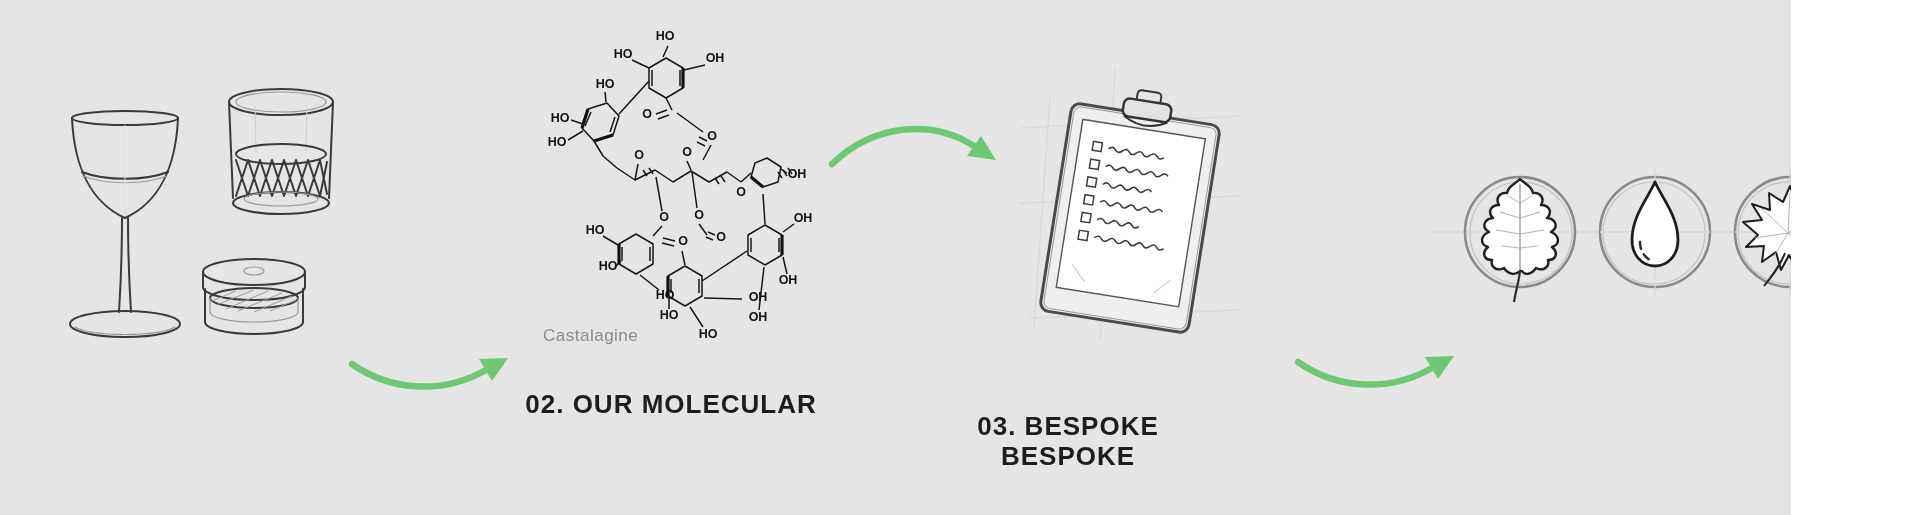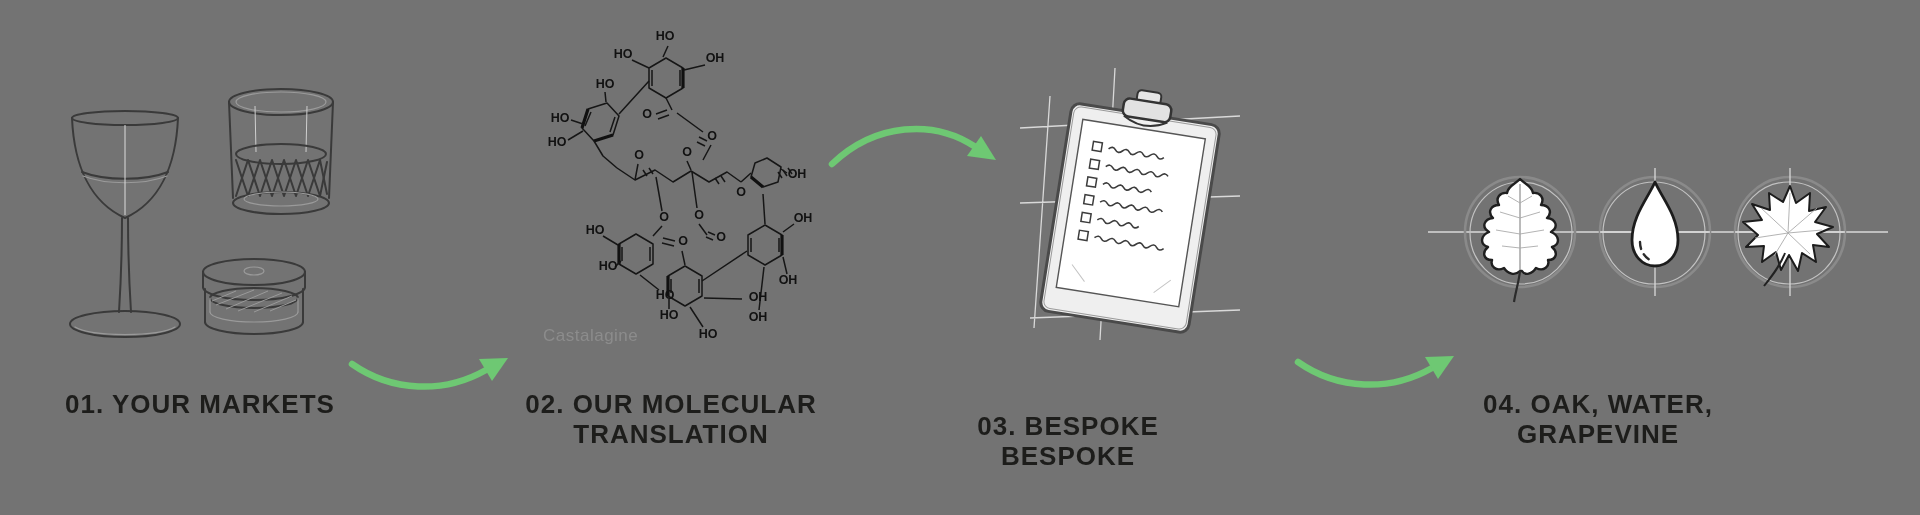--- a/index.html
+++ b/index.html
@@ -1,17 +1,17 @@
 <!DOCTYPE html>
 <html><head>
 <meta charset="utf-8">
 <style>
   html,body{margin:0;padding:0;background:#fff;}
-  #canvas{position:relative;width:1920px;height:515px;background:#737373;overflow:hidden;
-          font-family:"Liberation Sans",sans-serif;}
+  #canvas{position:relative;width:1752px;height:515px;background:#e5e5e5;overflow:hidden;
+          font-family:"Liberation Sans",sans-serif;padding-left:39px;}
   .art{position:absolute;}
   .step-label{position:absolute;text-align:center;font-weight:bold;font-size:26px;
               line-height:30px;letter-spacing:1px;color:#1d1d1b;}
   .step-label span{display:block;}
   .arrow-path{stroke:#6ec873;stroke-width:6.5;fill:none;stroke-linecap:round;}
   .arrow-head{fill:#6ec873;}
   .sketch{stroke:#3a3a3a;fill:none;stroke-width:2;stroke-linecap:round;stroke-linejoin:round;}
   .sketch-light{stroke:#9a9a9a;fill:none;stroke-width:1.2;stroke-linecap:round;}
   .mol{stroke:#161616;fill:none;stroke-width:1.5;stroke-linejoin:round;}
   .mol-thick{stroke:#111;fill:none;stroke-width:3.2;}
@@ -183,30 +183,21 @@
   </svg>
   <svg class="art" style="left:826px;top:110px;" width="176" height="66" viewBox="0 0 176 66">
     <path class="arrow-path" d="M6,54 C50,12 108,10 148,36" stroke="#6ec873"></path>
     <polygon class="arrow-head" points="170,50 141,46 155,26" fill="#6ec873"></polygon>
   </svg>
   <svg class="art" style="left:1292px;top:352px;" width="168" height="48" viewBox="0 0 168 48">
     <path class="arrow-path" d="M6,10 C46,38 98,40 140,16" stroke="#6ec873"></path>
     <polygon class="arrow-head" points="162,4 146,27 133,5" fill="#6ec873"></polygon>
   </svg>
 
-  <div class="step-label" style="left:40px;top:389px;width:320px;">
-    <span>01. YOUR MARKETS</span>
-    <span></span>
-  </div>
   <div class="step-label" style="left:508px;top:389px;width:326px;">
     <span>02. OUR MOLECULAR</span>
-    <span>TRANSLATION</span>
   </div>
   <div class="step-label" style="left:905px;top:411px;width:326px;">
     <span>03. BESPOKE</span>
     <span>BESPOKE</span>
   </div>
-  <div class="step-label" style="left:1435px;top:389px;width:326px;">
-    <span>04. OAK, WATER,</span>
-    <span>GRAPEVINE</span>
-  </div>
 
 </div>
 
 </body></html>

